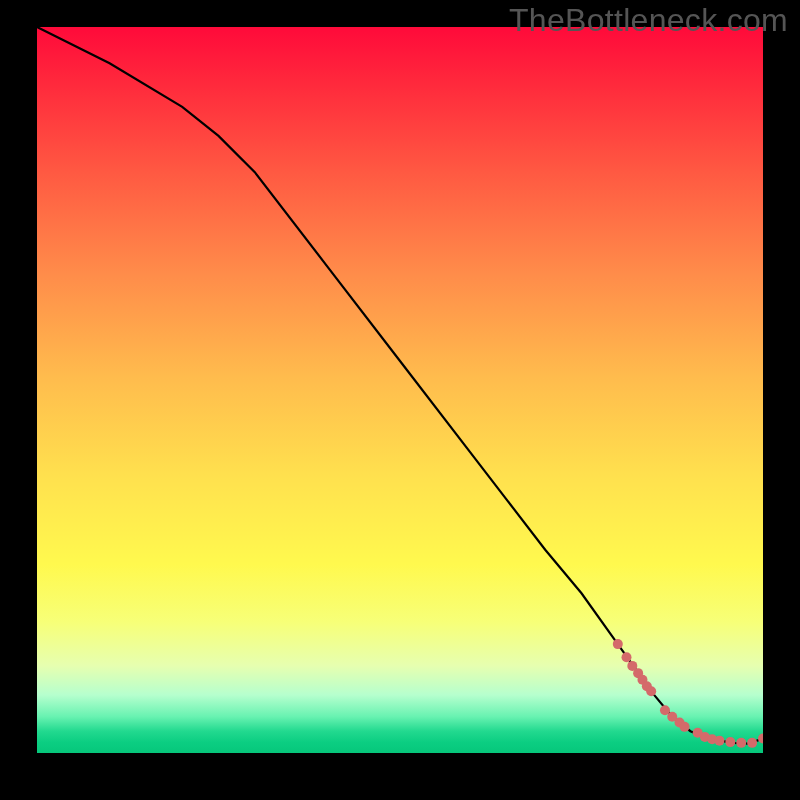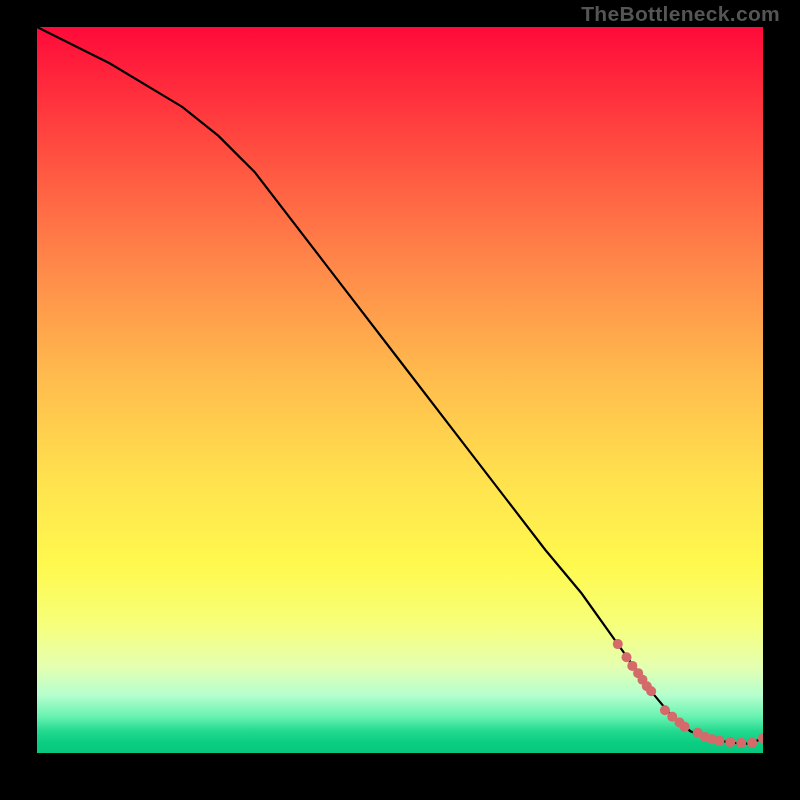--- a/index.html
+++ b/index.html
@@ -13,24 +13,24 @@
   }
   .frame {
     position: relative;
     width: 800px;
     height: 800px;
     background: #000;
   }
   .watermark {
     position: absolute;
     top: 2px;
-    right: 20px;
+    right: 12px;
     color: #555;
-    font-size: 21px;
-    font-weight: 700;
+    font-size: 32px;
+    font-weight: 400;
     letter-spacing: 0.3px;
     z-index: 5;
     user-select: none;
   }
   .plot {
     position: absolute;
     left: 37px;
     top: 27px;
     width: 726px;
     height: 726px;

